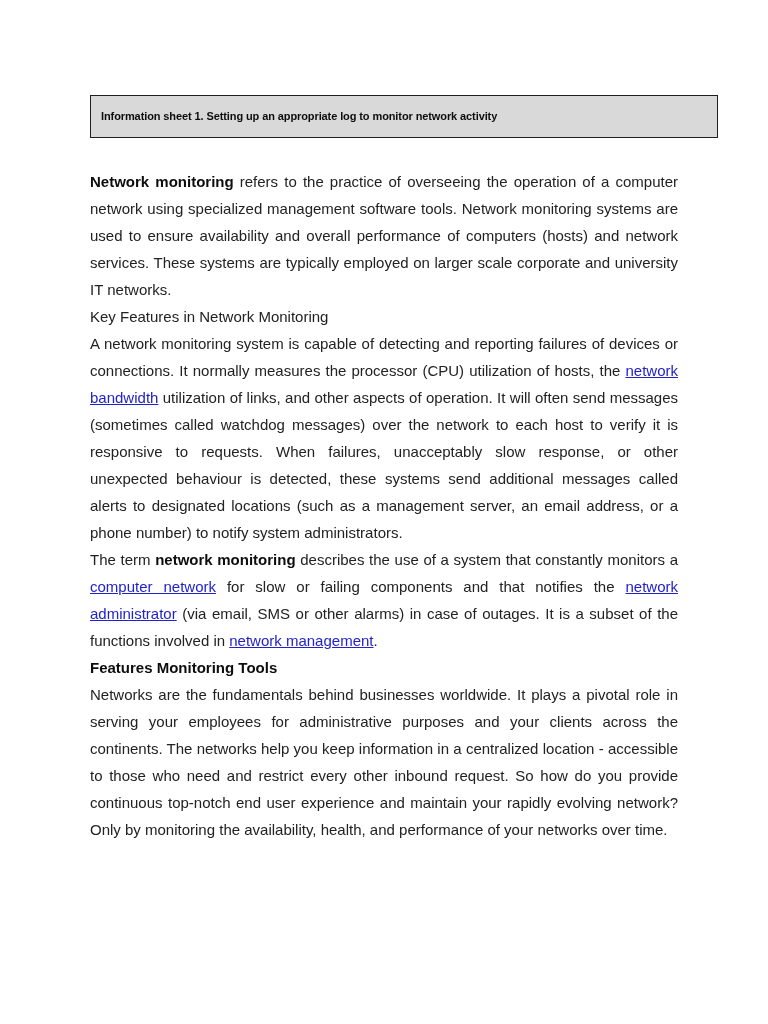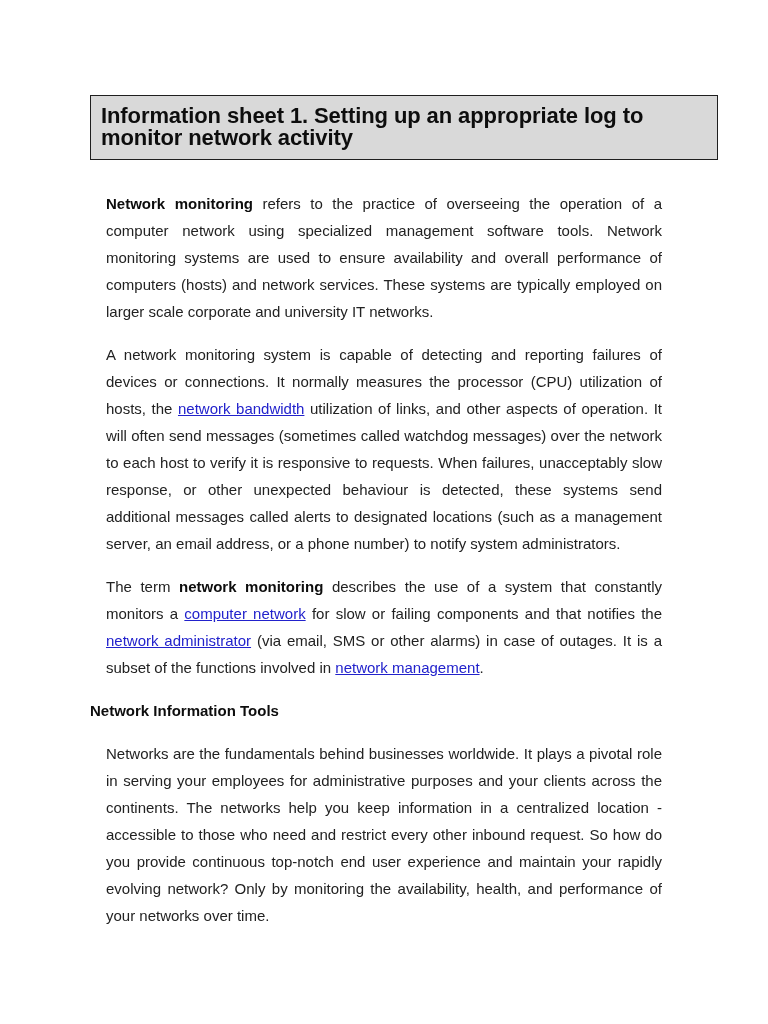--- a/index.html
+++ b/index.html
@@ -30,28 +30,28 @@
   }
   .title-box {
     border: 1px solid #1f1f1f;
     background: #d9d9d9;
     box-sizing: border-box;
     width: 628px;
     padding: 9px 10px 10px 10px;
     margin-bottom: 30px;
   }
   .title-box .title-text {
-    font-size: 22px;
+    font-size: 11px;
     font-weight: bold;
     line-height: 22px;
     color: #0d0d0d;
     letter-spacing: -0.1px;
   }
   p.body {
-    margin: 16px;
+    margin: 0;
     font-size: 15px;
     line-height: 27px;
     text-align: justify;
     color: #222;
   }
   .b { font-weight: bold; color: #0d0d0d; }
   .i { }
   a.link, .link {
     color: #2222cc;
     text-decoration: underline;
@@ -75,23 +75,24 @@
 
 <div class="page">
   <div class="content">
 
     <div class="title-box">
       <div class="title-text">Information sheet 1. Setting up an appropriate log to monitor network activity</div>
     </div>
 
     <p class="body"><span class="b">Network monitoring</span><span> refers to the practice of overseeing the operation of a computer network using specialized management software tools. Network monitoring systems are used to ensure availability and overall performance of computers (hosts) and network services. These systems are typically employed on larger scale corporate and university IT networks.</span></p>
 
+    <h4 class="subhead">Key Features in Network Monitoring</h4>
 
     <p class="body"><span>A network monitoring system is capable of detecting and reporting failures of devices or connections. It normally measures the processor (CPU) utilization of hosts, the </span><a class="link">network bandwidth</a><span> utilization of links, and other aspects of operation. It will often send messages (sometimes called watchdog messages) over the network to each host to verify it is responsive to requests. When failures, unacceptably slow response, or other unexpected behaviour is detected, these systems send additional messages called </span><span class="i">alerts</span><span> to designated locations (such as a management server, an email address, or a phone number) to notify system administrators.</span></p>
 
     <p class="body"><span>The term </span><span class="b">network monitoring</span><span> describes the use of a system that constantly monitors a </span><a class="link">computer network</a><span> for slow or failing components and that notifies the </span><a class="link">network administrator</a><span> (via email, SMS or other alarms) in case of outages. It is a subset of the functions involved in </span><a class="link">network management</a><span>.</span></p>
 
-    <h4 class="subhead bold">Network Information Tools</h4>
+    <h4 class="subhead bold">Features Monitoring Tools</h4>
 
     <p class="body">Networks are the fundamentals behind businesses worldwide. It plays a pivotal role in serving your employees for administrative purposes and your clients across the continents. The networks help you keep information in a centralized location - accessible to those who need and restrict every other inbound request. So how do you provide continuous top-notch end user experience and maintain your rapidly evolving network? Only by monitoring the availability, health, and performance of your networks over time.</p>
 
   </div>
 </div>
 
 </body></html>

